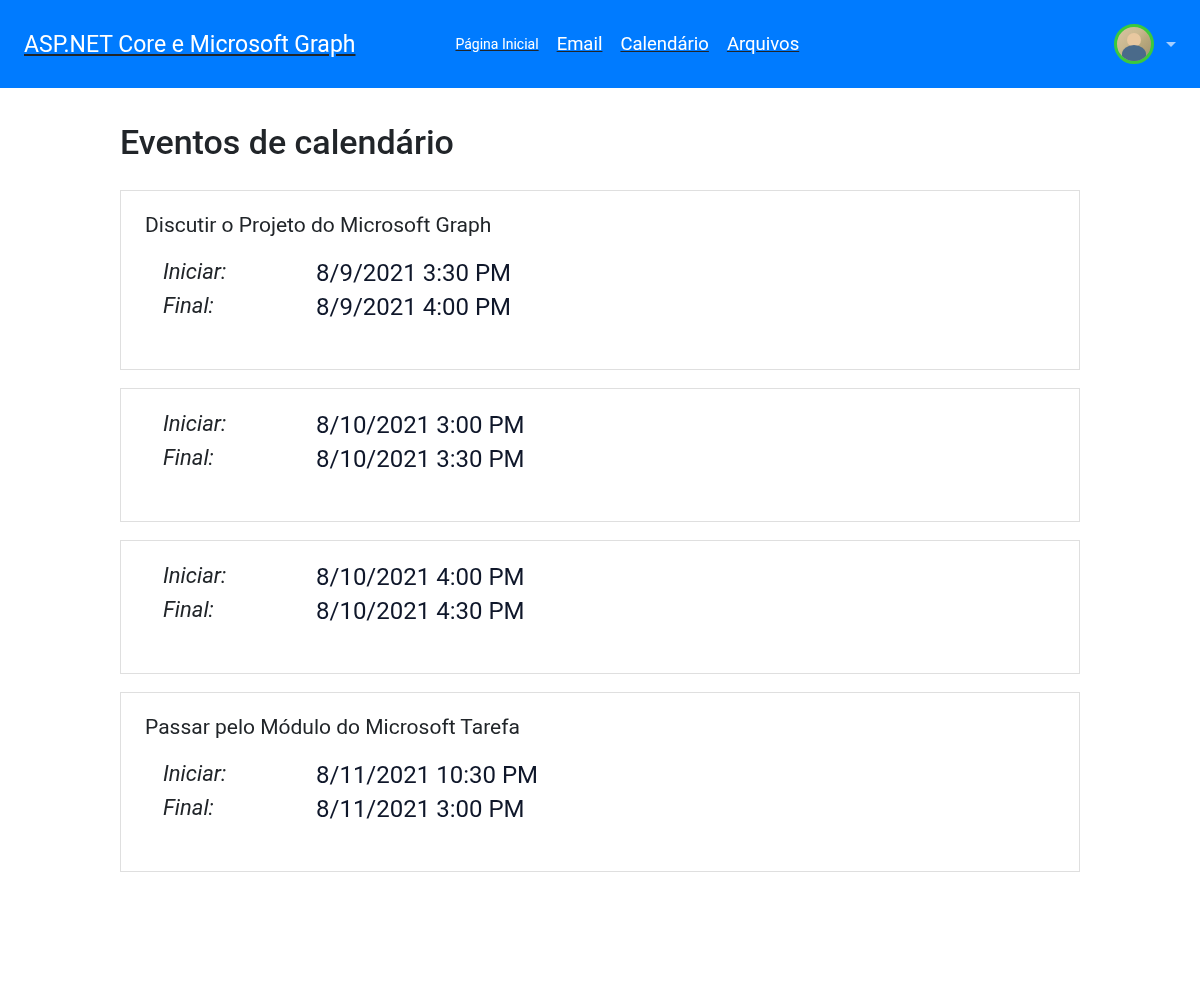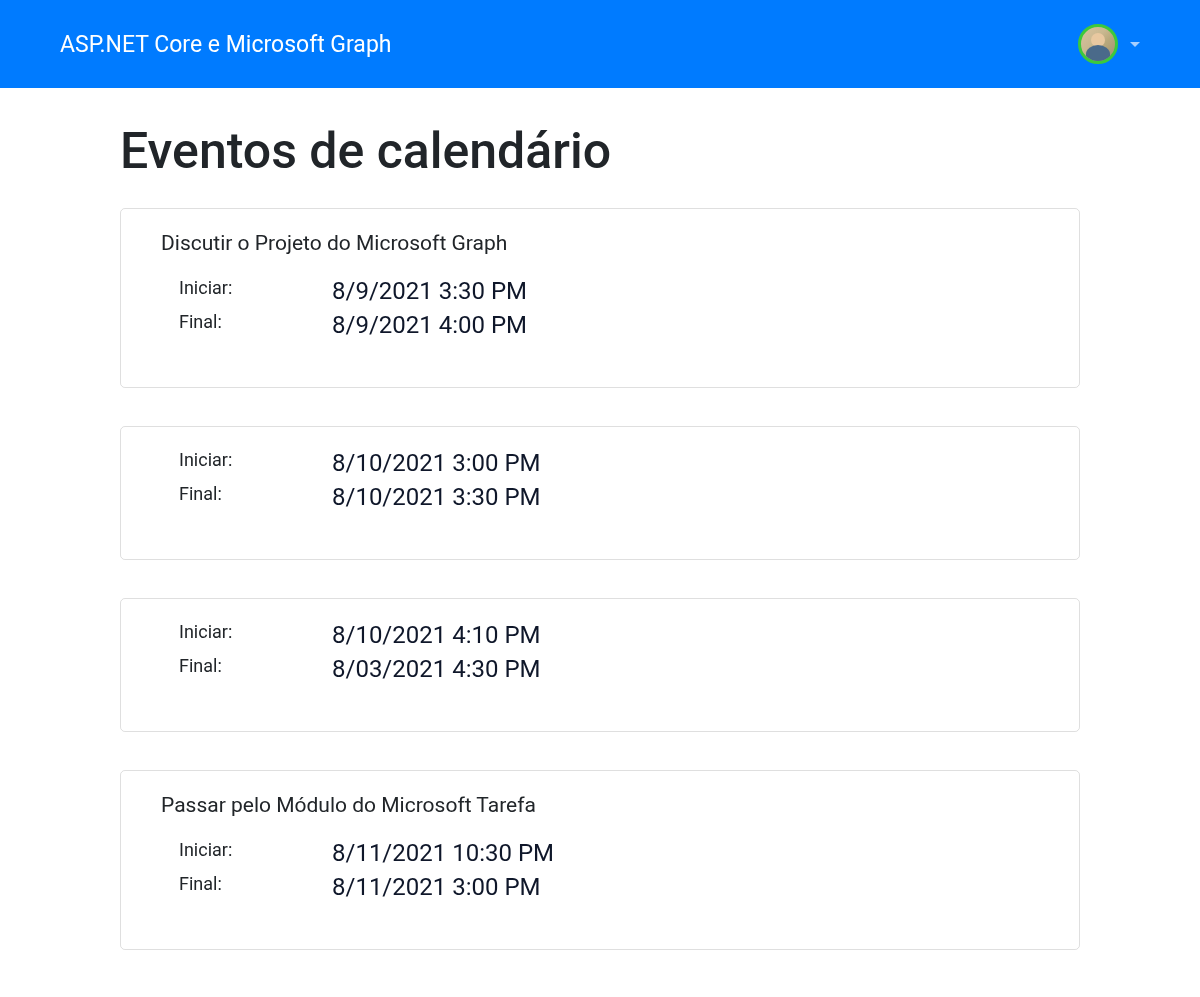--- a/index.html
+++ b/index.html
@@ -9,22 +9,23 @@
     }
     body {
       font-family: -apple-system, BlinkMacSystemFont, "Segoe UI", Roboto, "Helvetica Neue", Arial, sans-serif;
       background: #ffffff;
       color: #212529;
     }
     .navbar {
       background-color: #007bff;
       display: flex;
       align-items: center;
-      padding: 0 60px;
+      padding: 0 24px;
       height: 88px;
+      text-decoration: underline;
     }
     .navbar-brand {
       color: #ffffff;
       font-size: 23px;
       font-weight: 400;
       margin-right: 100px;
       white-space: nowrap;
     }
     .nav-links {
       display: flex;
@@ -84,57 +85,64 @@
       border-right: 5px solid transparent;
       border-top: 5px solid #a6cfff;
       cursor: pointer;
     }
     .container {
       max-width: 960px;
       margin: 0 auto;
       padding: 34px 0 40px;
     }
     .page-title {
-      font-size: 50px;
+      font-size: 34px;
       font-weight: 500;
       margin-bottom: 28px;
       color: #212529;
     }
     .card {
       border: 1px solid rgba(0,0,0,0.125);
-      border-radius: 5px;
-      margin-bottom: 38px;
-      padding: 22px 40px 42px;
+      border-radius: 0;
+      margin-bottom: 18px;
+      padding: 22px 24px 42px;
     }
     .card-title {
       font-size: 21px;
       font-weight: 400;
       margin-bottom: 22px;
       color: #212529;
     }
     .event-row {
       display: flex;
       margin-bottom: 6px;
       padding-left: 18px;
     }
     .event-label {
       width: 153px;
-      font-size: 18px;
+      font-size: 22px;
       color: #212529;
+      font-style: italic;
     }
     .event-value {
       font-size: 24px;
       color: #0f172a;
     }
   </style>
 </head>
 <body>
 
 <nav class="navbar">
   <div class="navbar-brand">ASP.NET Core e Microsoft Graph</div>
+  <div class="nav-links">
+    <a class="nav-link small">Página Inicial</a>
+    <a class="nav-link">Email</a>
+    <a class="nav-link">Calendário</a>
+    <a class="nav-link">Arquivos</a>
+  </div>
   <div class="nav-right">
     <div class="avatar"></div>
     <div class="dropdown-caret"></div>
   </div>
 </nav>
 
 <div class="container">
   <h1 class="page-title">Eventos de calendário</h1>
 
   <div class="card">
@@ -156,25 +164,25 @@
     </div>
     <div class="event-row">
       <div class="event-label">Final:</div>
       <div class="event-value">8/10/2021 3:30 PM</div>
     </div>
   </div>
 
   <div class="card">
     <div class="event-row">
       <div class="event-label">Iniciar:</div>
-      <div class="event-value">8/10/2021 4:10 PM</div>
+      <div class="event-value">8/10/2021 4:00 PM</div>
     </div>
     <div class="event-row">
       <div class="event-label">Final:</div>
-      <div class="event-value">8/03/2021 4:30 PM</div>
+      <div class="event-value">8/10/2021 4:30 PM</div>
     </div>
   </div>
 
   <div class="card">
     <div class="card-title">Passar pelo Módulo do Microsoft Tarefa</div>
     <div class="event-row">
       <div class="event-label">Iniciar:</div>
       <div class="event-value">8/11/2021 10:30 PM</div>
     </div>
     <div class="event-row">

